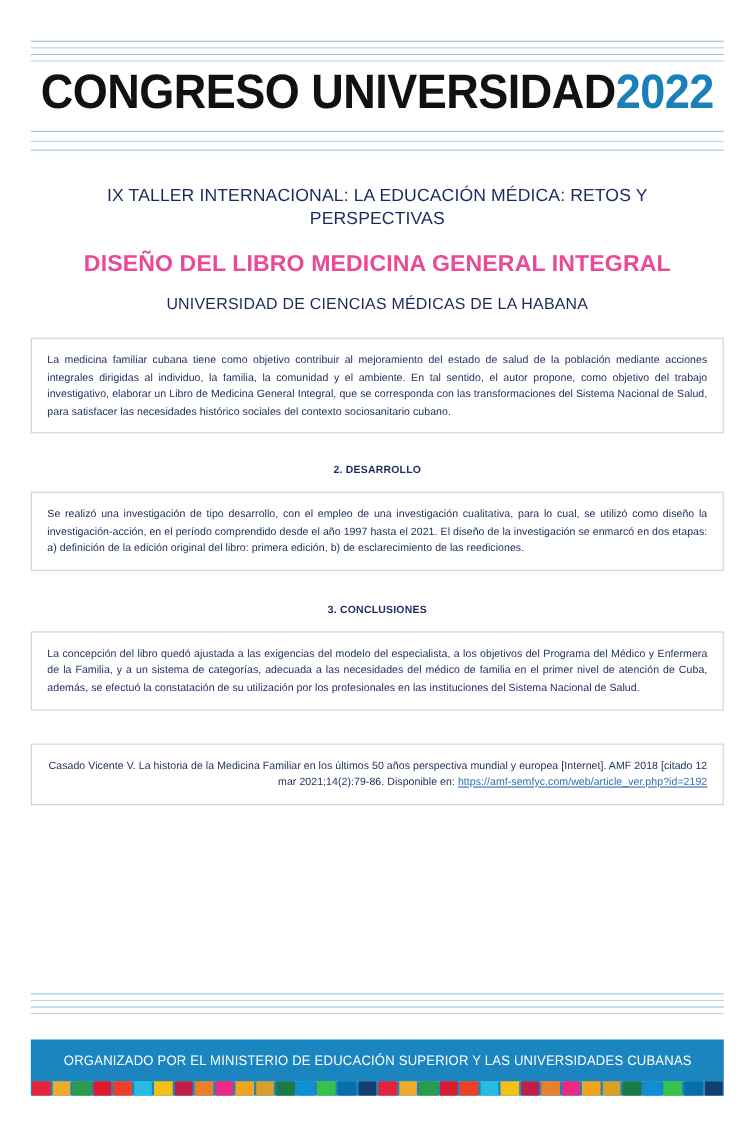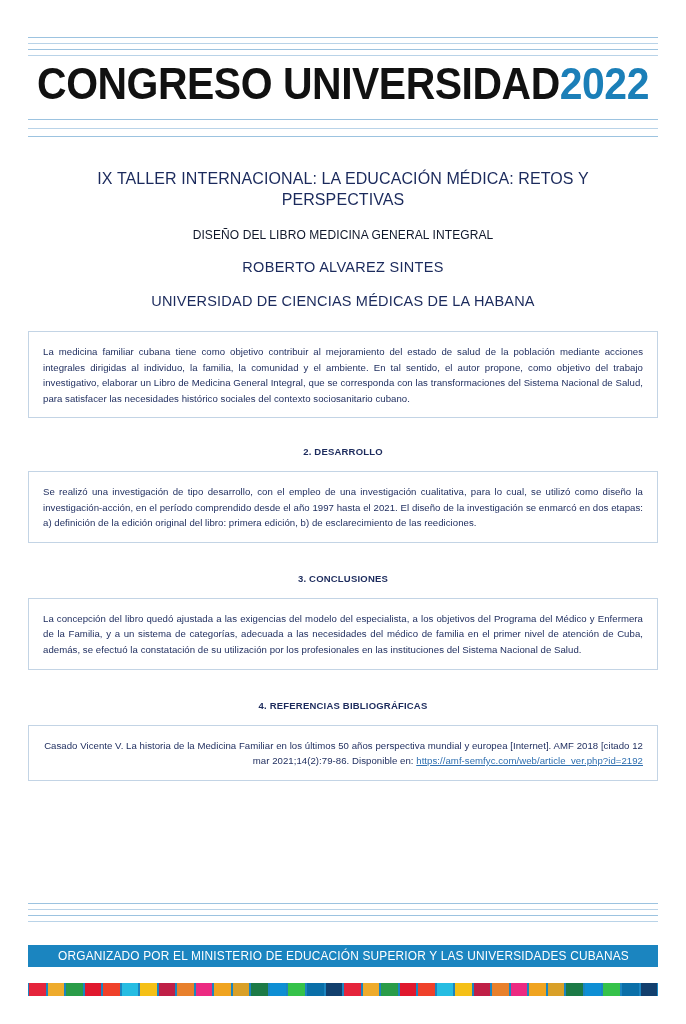--- a/index.html
+++ b/index.html
@@ -78,24 +78,24 @@
     font-size: 16px;
     font-weight: 400;
     line-height: 1.32;
     text-align: center;
     color: #1b2a5c;
     margin: 0 12px 18px 12px;
     letter-spacing: 0.1px;
   }
 
   .book-title {
-    font-size: 12px;
-    font-weight: 400;
-    text-align: center;
-    color: #0f172a;
+    font-size: 21px;
+    font-weight: 700;
+    text-align: center;
+    color: #ec4899;
     margin: 0 0 17px 0;
     letter-spacing: 0.1px;
   }
 
   .author {
     font-size: 14.5px;
     font-weight: 400;
     text-align: center;
     color: #1b2a5c;
     margin: 0 0 18px 0;
@@ -145,21 +145,21 @@
   }
   .gap-b { height: 28px; }
   .gap-c { height: 30px; }
 
   
   .footer-bar {
     position: absolute;
     left: 28px;
     top: 945px;
     width: 630px;
-    height: 22px;
+    height: 38px;
     background: #1b85c0;
     display: flex;
     align-items: center;
     justify-content: center;
     box-sizing: border-box;
   }
   .footer-text {
     font-family: "Liberation Sans Narrow", "Liberation Sans", sans-serif;
     font-size: 12.5px;
     font-weight: 400;
@@ -206,21 +206,20 @@
     <div class="rule"></div>
     <div class="rule strong"></div>
   </div>
 
   <div class="content">
 
     <h1 class="workshop-title">IX TALLER INTERNACIONAL: LA EDUCACIÓN MÉDICA: RETOS Y PERSPECTIVAS</h1>
 
     <h2 class="book-title">DISEÑO DEL LIBRO MEDICINA GENERAL INTEGRAL</h2>
 
-    <div class="author">ROBERTO ALVAREZ SINTES</div>
 
     <div class="institution">UNIVERSIDAD DE CIENCIAS MÉDICAS DE LA HABANA</div>
 
     <div class="text-box">
       <p>La medicina familiar cubana tiene como objetivo contribuir al mejoramiento del estado de salud de la población mediante acciones integrales dirigidas al individuo, la familia, la comunidad y el ambiente. En tal sentido, el autor propone, como objetivo del trabajo investigativo, elaborar un Libro de Medicina General Integral, que se corresponda con las transformaciones del Sistema Nacional de Salud, para satisfacer las necesidades histórico sociales del contexto sociosanitario cubano.</p>
     </div>
 
     <div class="gap-b"></div>
 
     <div class="section-heading">2. DESARROLLO</div>
@@ -230,21 +229,20 @@
 
     <div class="gap-c"></div>
 
     <div class="section-heading">3. CONCLUSIONES</div>
     <div class="text-box">
       <p>La concepción del libro quedó ajustada a las exigencias del modelo del especialista, a los objetivos del Programa del Médico y Enfermera de la Familia, y a un sistema de categorías, adecuada a las necesidades del médico de familia en el primer nivel de atención de Cuba, además, se efectuó la constatación de su utilización por los profesionales en las instituciones del Sistema Nacional de Salud.</p>
     </div>
 
     <div class="gap-c"></div>
 
-    <div class="section-heading">4. REFERENCIAS BIBLIOGRÁFICAS</div>
     <div class="text-box">
       <p class="no-justify"><span>Casado Vicente V. La historia de la Medicina Familiar en los últimos 50 años perspectiva mundial y europea [Internet]. AMF 2018 [citado 12 mar 2021;14(2):79-86. Disponible en: </span><a class="ref-link" href="#">https://amf-semfyc.com/web/article_ver.php?id=2192</a></p>
     </div>
 
   </div>
 
   <div class="rule-group" id="rules-bottom">
     <div class="rule strong"></div>
     <div class="rule"></div>
     <div class="rule strong"></div>

